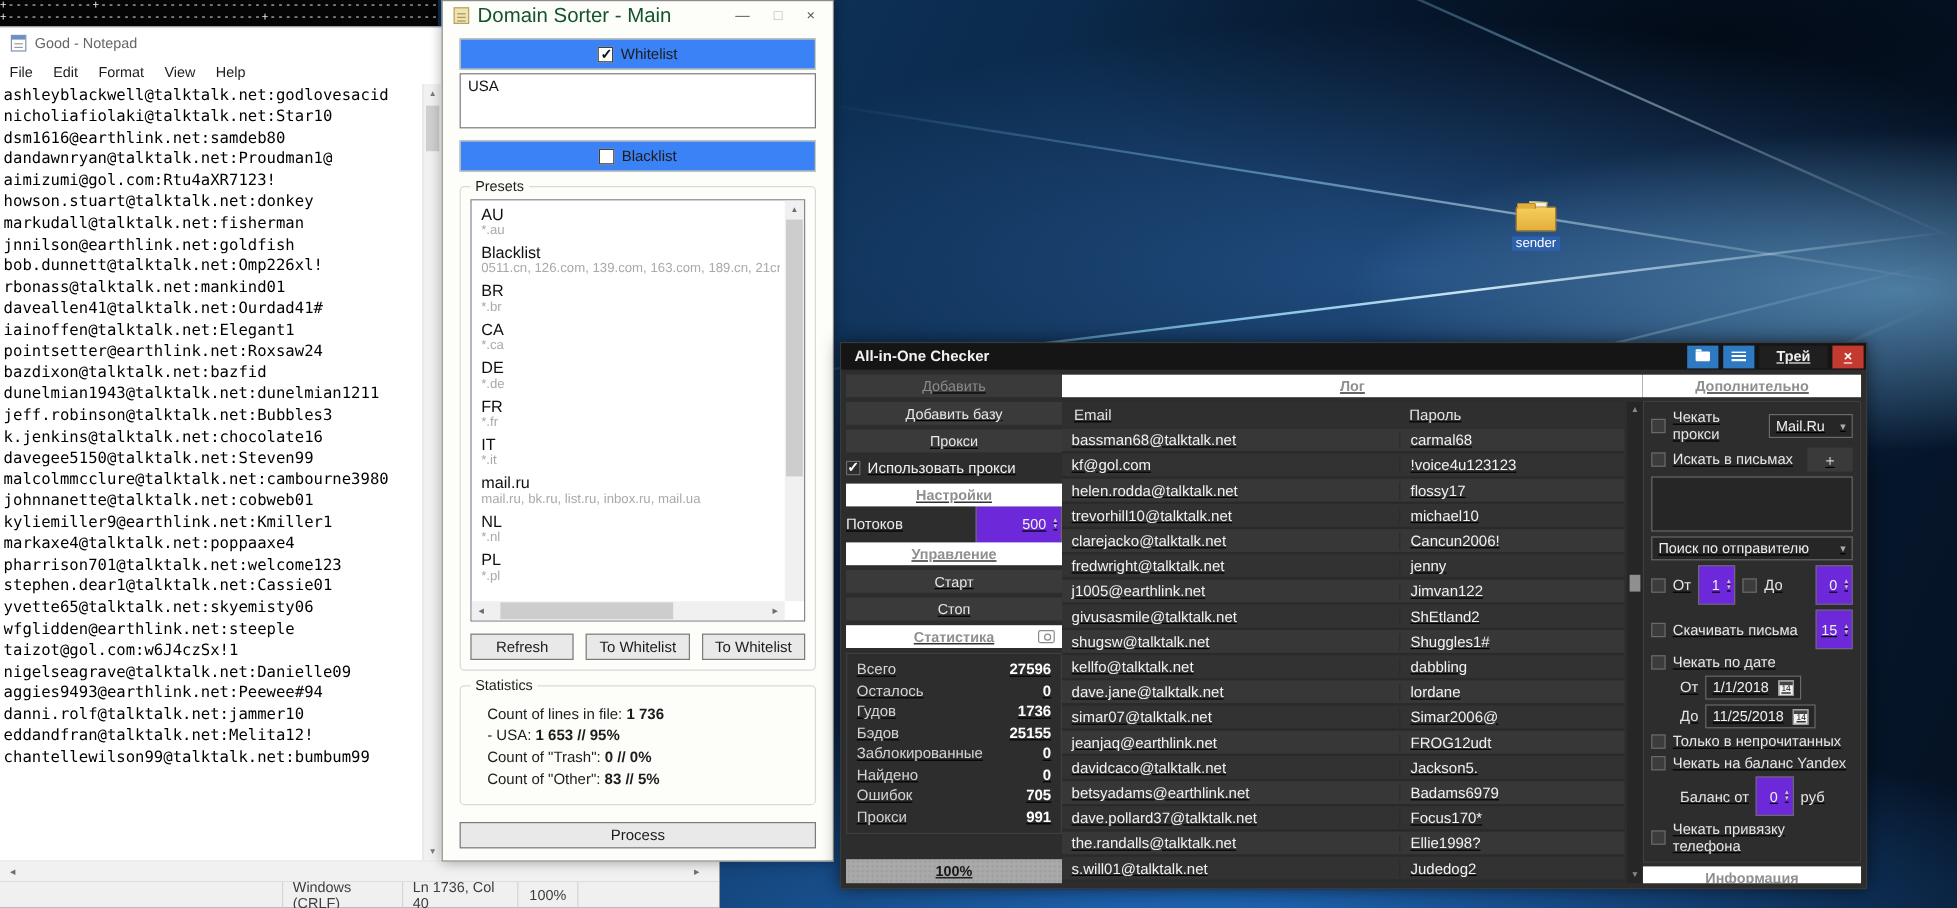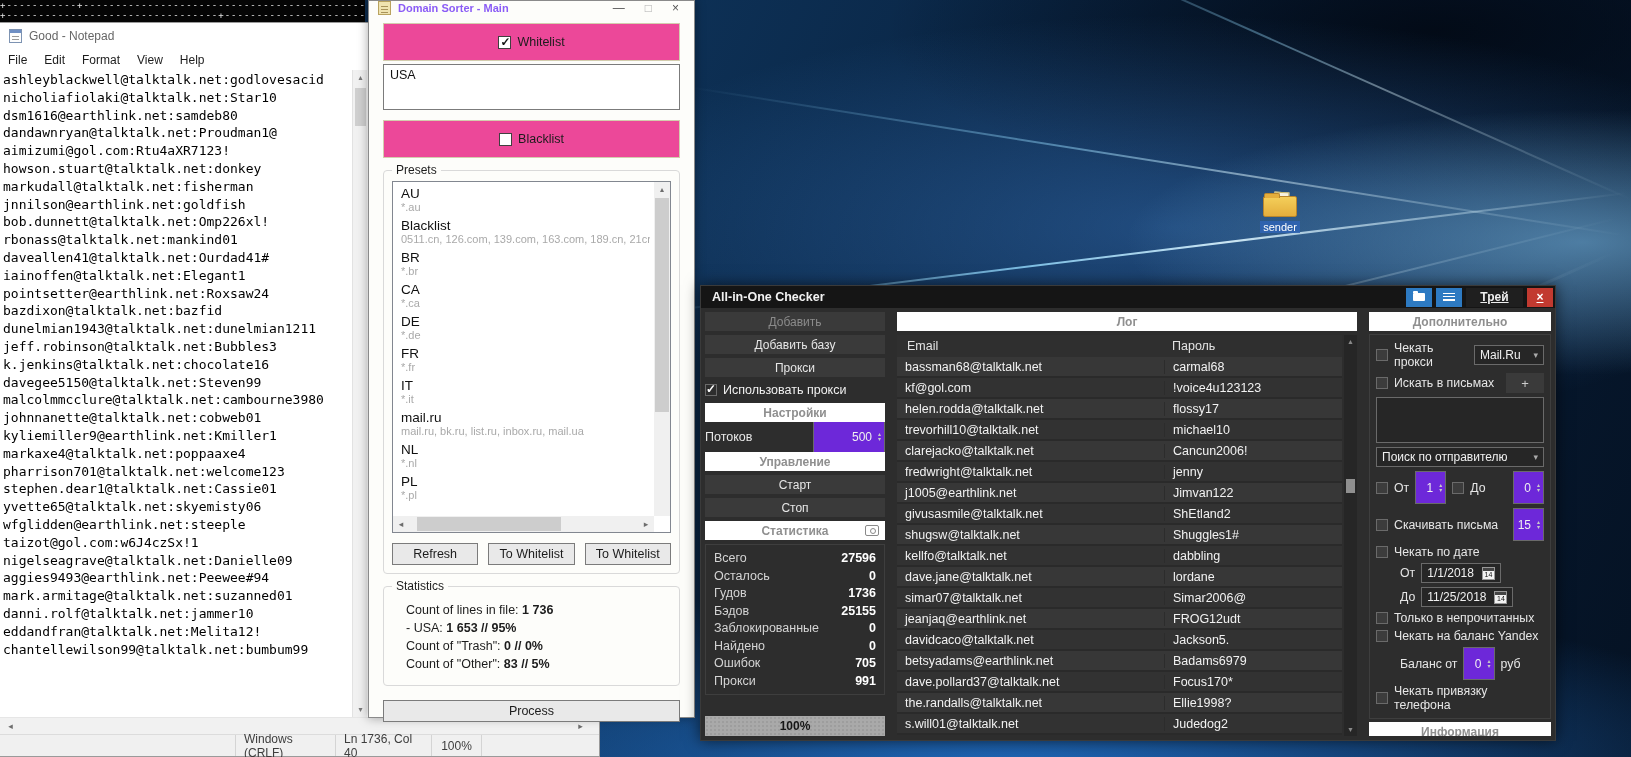--- a/index.html
+++ b/index.html
@@ -17,21 +17,21 @@
       linear-gradient(115deg,#0b2746 0%,#0d3055 35%,#071c36 70%,#051223 100%);}
   .beam{position:absolute;pointer-events:none;
     background:linear-gradient(90deg,transparent,rgba(150,220,255,.85) 40%,rgba(220,245,255,.95) 60%,transparent);}
   .b1{top:253px;left:630px;width:1001px;height:2px;transform:rotate(-7deg);opacity:.95;}
   .b2{top:160px;left:680px;width:950px;height:2px;transform:rotate(9deg);opacity:.55;}
   .b3{top:330px;left:700px;width:930px;height:2px;transform:rotate(-14deg);opacity:.4;}
   .b4{top:60px;left:980px;width:680px;height:2px;transform:rotate(24deg);opacity:.45;}
   .b5{top:420px;left:820px;width:830px;height:3px;transform:rotate(-24deg);opacity:.35;}
 
   
-  .sfolder{position:absolute;left:1254px;top:192px;width:52px;text-align:center;}
+  .sfolder{position:absolute;left:1254px;top:168px;width:52px;text-align:center;}
   .sfolder .page{width:15px;height:18px;background:#f7f2e0;border:1px solid #c9b86a;margin:0 auto -14px 20px;transform:rotate(3deg);}
   .sfolder .front{width:34px;height:21px;background:linear-gradient(#f4cf5a,#e4ae3c);border:1px solid #b8862c;border-radius:2px;margin:0 auto;position:relative;}
   .sfolder .front::before{content:"";position:absolute;left:0;top:-4px;width:14px;height:4px;background:#e4ae3c;border:1px solid #b8862c;border-bottom:none;border-radius:2px 2px 0 0;}
   .sfolder .flabel{display:inline-block;margin-top:3px;background:rgba(47,100,181,.85);color:#fff;font-size:11px;padding:0 3px;}
 
   
   .console{position:absolute;left:0;top:0;width:365px;height:22px;background:#050505;overflow:hidden;color:#e8e8e8;}
   .console div{font-family:"DejaVu Sans Mono",monospace;font-size:9px;line-height:10px;white-space:nowrap;letter-spacing:1px;}
 
   
@@ -56,26 +56,26 @@
   .np-status .sp{flex:1;}
   .np-status .cell{border-left:1px solid #d4d4d4;display:flex;align-items:center;justify-content:center;padding:0 8px;}
   .c-enc{width:100px;} .c-pos{width:96px;} .c-zoom{width:50px;} .c-end{width:118px;}
 
   
   .ds{position:absolute;left:368px;top:0;width:327px;height:718px;background:#fdfdfa;
     border:1px solid #8a8a8a;box-shadow:0 0 10px rgba(0,0,0,.35);display:flex;flex-direction:column;}
   .ds-title{height:27px;display:flex;align-items:center;gap:7px;padding:0 9px;}
   .ds-ico{width:13px;height:14px;background:#efe3b0;border:1px solid #b9a35f;position:relative;}
   .ds-ico::after{content:"";position:absolute;left:2px;right:2px;top:4px;height:1px;background:#a8935a;box-shadow:0 3px 0 #a8935a,0 6px 0 #a8935a;}
-  .ds-title-text{flex:1;font-size:11px;color:#8b5cf6;font-weight:bold;}
+  .ds-title-text{flex:1;font-size:17px;color:#14532d;}
   .ds-winbtns{display:flex;gap:20px;align-items:center;padding-right:6px;}
   .ds-winbtns span{font-size:12px;color:#555;line-height:12px;}
   .ds-winbtns .wmax{color:#b0b0b0;}
   .ds-content{flex:1;padding:8px 14px 10px;display:flex;flex-direction:column;}
-  .ds-band{height:38px;background:#ec4899;border:1px solid #d3cdae;display:flex;align-items:center;justify-content:center;gap:6px;font-size:12.5px;color:#1c1c1c;text-align:right;}
+  .ds-band{height:26px;background:#3b82f6;border:1px solid #d3cdae;display:flex;align-items:center;justify-content:center;gap:6px;font-size:12.5px;color:#1c1c1c;text-align:right;}
   .ds-cb{width:13px;height:13px;background:#fff;border:1px solid #404040;position:relative;flex:0 0 auto;}
   .ds-cb.checked::after{content:"✓";position:absolute;left:1px;top:-2px;font-size:12px;font-weight:bold;color:#111;}
   .ds-input{height:46px;border:1px solid #7b7b7b;background:#fff;margin:3px 0 10px;padding:3px 6px;font-size:12.5px;color:#111;}
   .fieldset{border:1px solid #d9d9d9;border-radius:4px;position:relative;padding:10px 8px 8px;margin-top:12px;}
   .fieldset>.legend{position:absolute;top:-8px;left:8px;background:#fdfdfa;padding:0 4px;font-size:12px;color:#1c1c1c;}
   .plist{border:1px solid #828790;height:352px;position:relative;overflow:hidden;background:#fff;padding:2px 20px 18px 8px;}
   .preset-item{padding:2px 0 3px;}
   .p-name{font-size:13.5px;color:#101010;}
   .p-domains{font-size:11px;color:#a9a9a9;white-space:nowrap;overflow:hidden;}
   .pl-vscroll{position:absolute;right:0;top:0;bottom:16px;width:16px;background:#f0f0f0;}
@@ -96,21 +96,21 @@
     border:1px solid #3a3a3a;box-shadow:0 0 14px rgba(0,0,0,.6);display:flex;flex-direction:column;}
   .chk-title{height:22px;background:#151515;display:flex;align-items:center;padding:2px 2px 2px 11px;}
   .chk-title-text{flex:1;font-size:12.5px;font-weight:bold;color:#f2f2f2;}
   .tbtn{height:19px;display:flex;align-items:center;justify-content:center;margin-left:4px;text-decoration:underline;}
   .tbtn-folder,.tbtn-burger{width:26px;background:#2d7ac2;}
   .tbtn-tray{width:57px;background:#1f1f1f;color:#eee;font-size:12px;font-weight:bold;}
   .tbtn-close{width:26px;background:#c23a30;color:#fff;font-size:12px;font-weight:bold;}
   .i-folder{width:12px;height:8px;background:#fff;border-radius:1px;position:relative;}
   .i-folder::before{content:"";position:absolute;top:-2px;left:0;width:5px;height:2px;background:#fff;border-radius:1px 1px 0 0;}
   .i-burger{width:12px;height:8px;background:linear-gradient(#fff 0 1.5px,transparent 1.5px 3px,#fff 3px 4.5px,transparent 4.5px 6px,#fff 6px 8px);}
-  .chk-body{flex:1;display:flex;gap:12px;padding:4px;overflow:hidden;}
+  .chk-body{flex:1;display:flex;gap:0;padding:4px;overflow:hidden;text-decoration:underline;}
   .col-left{width:180px;display:flex;flex-direction:column;gap:4px;}
   .col-mid{flex:1;display:flex;flex-direction:column;overflow:hidden;}
   .col-right{width:182px;display:flex;flex-direction:column;gap:3px;overflow:hidden;}
   .hdrbar{height:19px;flex:0 0 19px;background:#ffffff;color:#8f8f8f;font-size:12px;font-weight:bold;display:flex;align-items:center;justify-content:center;position:relative;}
   .cbtn{height:19px;flex:0 0 19px;background:#3a3a3a;color:#e6e6e6;font-size:12px;display:flex;align-items:center;justify-content:center;}
   .cbtn.dis{color:#8b8b8b;}
   .cbrow{display:flex;align-items:center;gap:6px;font-size:12.5px;color:#f0f0f0;height:18px;flex:0 0 auto;}
   .ccb{width:12px;height:12px;background:#3c3c3c;border:1px solid #6a6a6a;position:relative;flex:0 0 auto;}
   .ccb.checked{background:#2d2d2d;}
   .ccb.checked::after{content:"✓";position:absolute;left:0;top:-3px;font-size:12px;font-weight:bold;color:#fff;}
@@ -209,21 +209,20 @@
         <div class="np-line">johnnanette@talktalk.net:cobweb01</div>
         <div class="np-line">kyliemiller9@earthlink.net:Kmiller1</div>
         <div class="np-line">markaxe4@talktalk.net:poppaaxe4</div>
         <div class="np-line">pharrison701@talktalk.net:welcome123</div>
         <div class="np-line">stephen.dear1@talktalk.net:Cassie01</div>
         <div class="np-line">yvette65@talktalk.net:skyemisty06</div>
         <div class="np-line">wfglidden@earthlink.net:steeple</div>
         <div class="np-line">taizot@gol.com:w6J4czSx!1</div>
         <div class="np-line">nigelseagrave@talktalk.net:Danielle09</div>
         <div class="np-line">aggies9493@earthlink.net:Peewee#94</div>
-        <div class="np-line">mark.armitage@talktalk.net:suzanned01</div>
         <div class="np-line">danni.rolf@talktalk.net:jammer10</div>
         <div class="np-line">eddandfran@talktalk.net:Melita12!</div>
         <div class="np-line">chantellewilson99@talktalk.net:bumbum99</div>
       </div>
     <div class="np-vscroll">
       <span class="arr" style="top:0">▴</span>
       <div class="thumb"></div>
       <span class="arr" style="bottom:0">▾</span>
     </div>
   </div>

